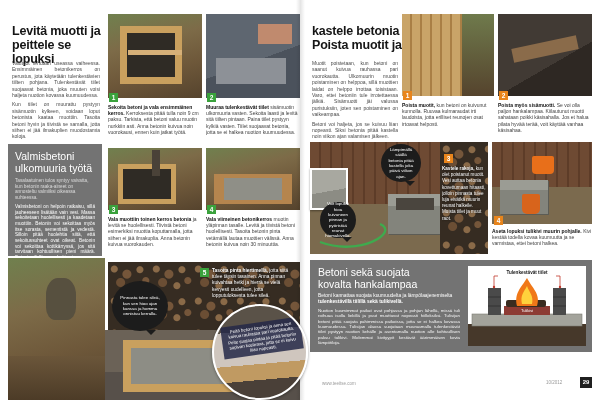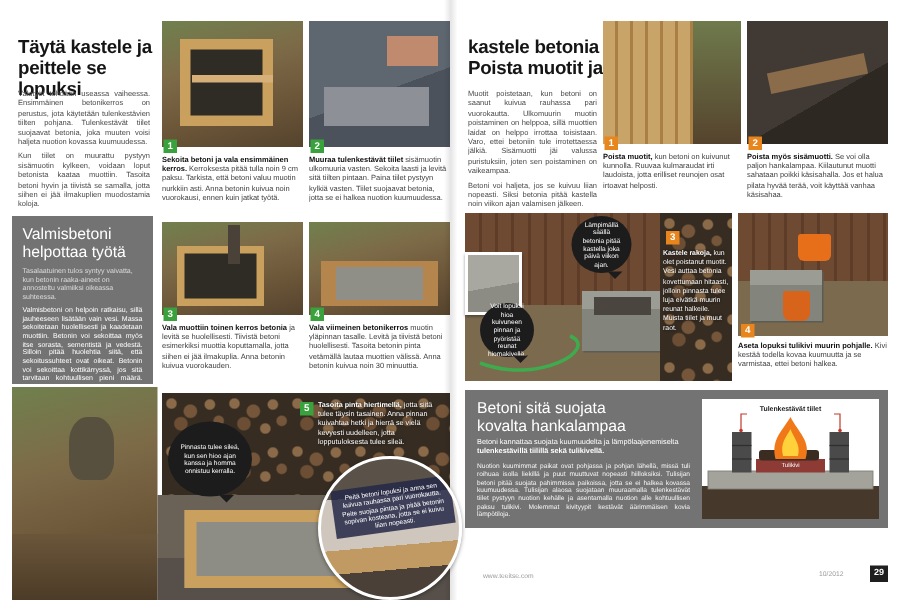--- a/index.html
+++ b/index.html
@@ -59,33 +59,33 @@
   .pagenum{background:#1f1f1f;color:#fff;font-size:6px;line-height:11px;text-align:center;font-weight:bold;}
   .woodbox{box-sizing:border-box;border:7px solid #c9a05e;background:#2f2b25;}
   .block{background:linear-gradient(180deg,#9b9c94 0 30%,#83847c 30% 100%);box-shadow:1px 1px 0 #5c5c55;}
 </style>
 </head>
 <body>
 
 <div id="spread">
 
   <div class="abs page-title" style="left:12px;top:24px;width:96px;">
-    <div>Täytä kastele ja</div>
+    <div>Levitä muotti ja</div>
     <div>peittele se lopuksi</div>
   </div>
 
   <div class="abs intro" style="left:12px;top:60px;width:88px;height:82px;">
     <p>Valutyöt tehdään useassa vaiheessa. Ensimmäinen betonikerros on perustus, jota käytetään tulenkestävien tiilten pohjana. Tulenkestävät tiilet suojaavat betonia, joka muuten voisi haljeta nuotion kovassa kuumuudessa.</p>
     <p>Kun tiilet on muurattu pystyyn sisämuotin kylkeen, voidaan loput betonista kaataa muottiin. Tasoita betoni hyvin ja tiivistä se samalla, jotta siihen ei jää ilmakuplien muodostamia koloja.</p>
   </div>
 
   <div class="abs greenbox" style="left:8px;top:144px;width:94px;height:112px;">
     <h2>
       <span>Valmisbetoni</span><br>
-      <span>helpottaa työtä</span>
+      <span>ulkomuuria työtä</span>
     </h2>
     <div class="lead">Tasalaatuinen tulos syntyy vaivatta, kun betonin raaka-aineet on annosteltu valmiiksi oikeassa suhteessa.</div>
     <div class="body">Valmisbetoni on helpoin ratkaisu, sillä jauheeseen lisätään vain vesi. Massa sekoitetaan huolellisesti ja kaadetaan muottiin. Betonin voi sekoittaa myös itse sorasta, sementistä ja vedestä. Silloin pitää huolehtia siitä, että sekoitussuhteet ovat oikeat. Betonin voi sekoittaa kottikärryssä, jos sitä tarvitaan kohtuullisen pieni määrä. Betonimyllyllä sekoittaminen on kuitenkin helpompaa.</div>
   </div>
 
   <div class="photo garden" style="left:8px;top:258px;width:97px;height:142px;">
     <div class="abs" style="left:38px;top:20px;width:30px;height:42px;border-radius:40% 40% 30% 30%;background:#57503f;"></div>
     <div class="abs" style="left:0;bottom:0;width:97px;height:44px;background:linear-gradient(180deg,#6b563a,#4c3b27);"></div>
   </div>
 
@@ -207,21 +207,21 @@
   </div>
   <span class="badge orange" style="left:494px;top:216px;">4</span>
   <div class="cap" style="left:492px;top:228px;width:100px;height:22px;">
     <b>Aseta lopuksi tulikivi muurin pohjalle.</b>
     <span>Kivi kestää todella kovaa kuumuutta ja se varmistaa, ettei betoni halkea.</span>
   </div>
 
   <div class="abs greenbox" style="left:310px;top:260px;width:282px;height:92px;padding:7px 8px;">
     <div class="abs" style="left:8px;top:7px;width:142px;">
       <h2 class="heat-title">
-        <span>Betoni sitä suojata</span><br>
+        <span>Betoni sekä suojata</span><br>
         <span>kovalta hankalampaa</span>
       </h2>
       <div class="heat-lead">
         <span>Betoni kannattaa suojata kuumuudelta ja lämpölaajenemiselta </span><b>tulenkestävillä tiilillä sekä tulikivellä.</b>
       </div>
       <div class="heat-body">Nuotion kuumimmat paikat ovat pohjassa ja pohjan lähellä, missä tuli roihuaa isolla liekillä ja puut muuttuvat nopeasti hiilloksiksi. Tulisijan betoni pitää suojata pahimmissa paikoissa, jotta se ei halkea kovassa kuumuudessa. Tulisijan alaosa suojataan muuraamalla tulenkestävät tiilet pystyyn nuotion kehälle ja asentamalla nuotion alle kohtuullisen paksu tulikivi. Molemmat kivityypit kestävät äärimmäisen kovia lämpötiloja.</div>
     </div>
     <div class="abs illus" style="left:158px;top:6px;width:118px;height:80px;">
       <svg width="118" height="80" viewBox="0 0 118 80">
         <rect x="0" y="58" width="118" height="22" fill="#46382a"></rect>

